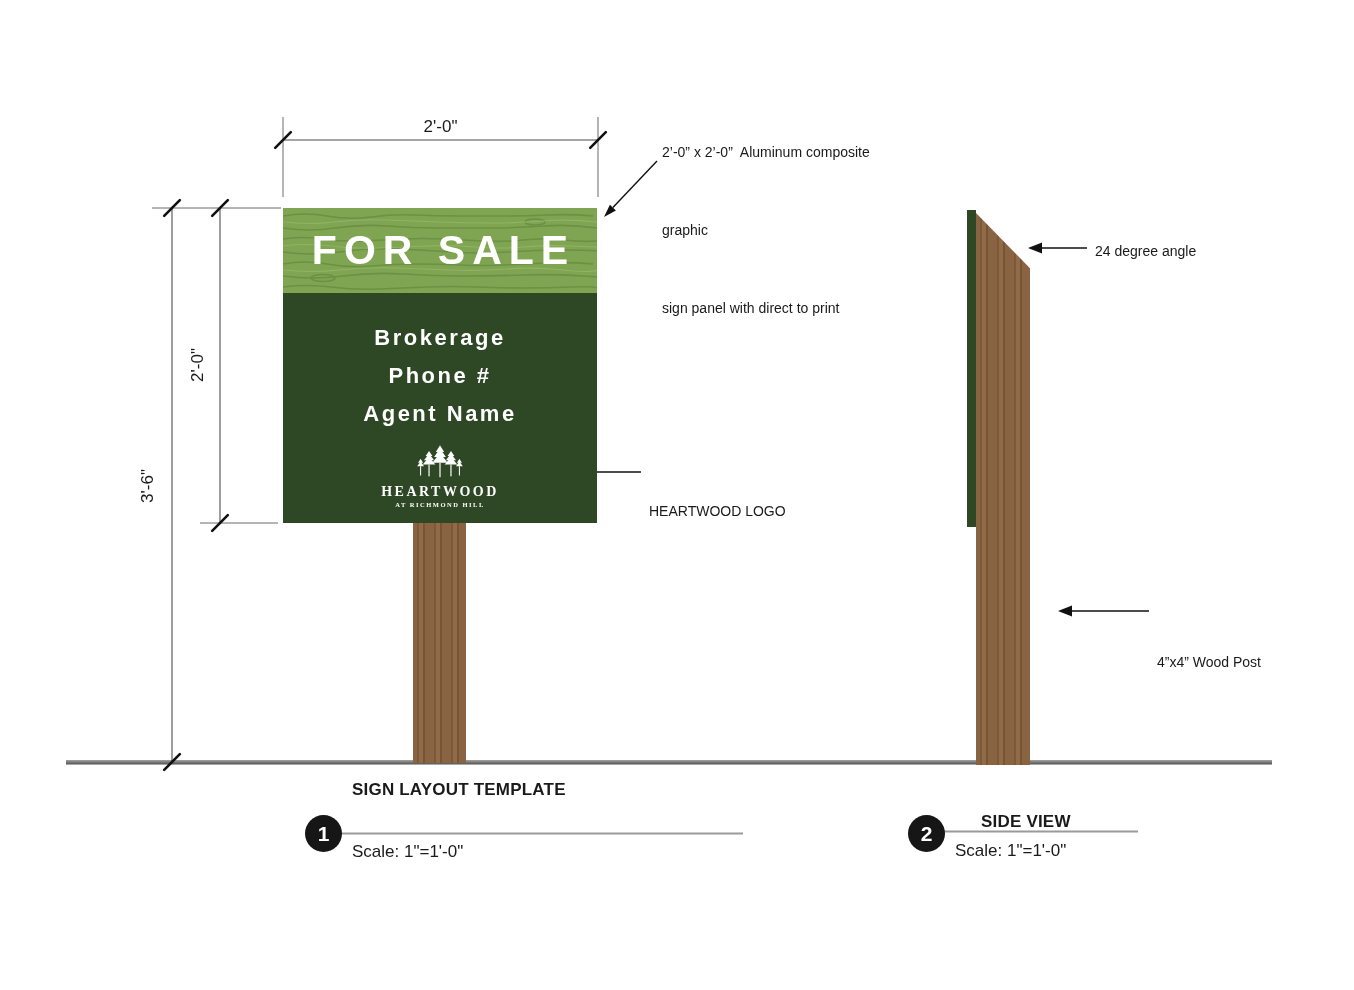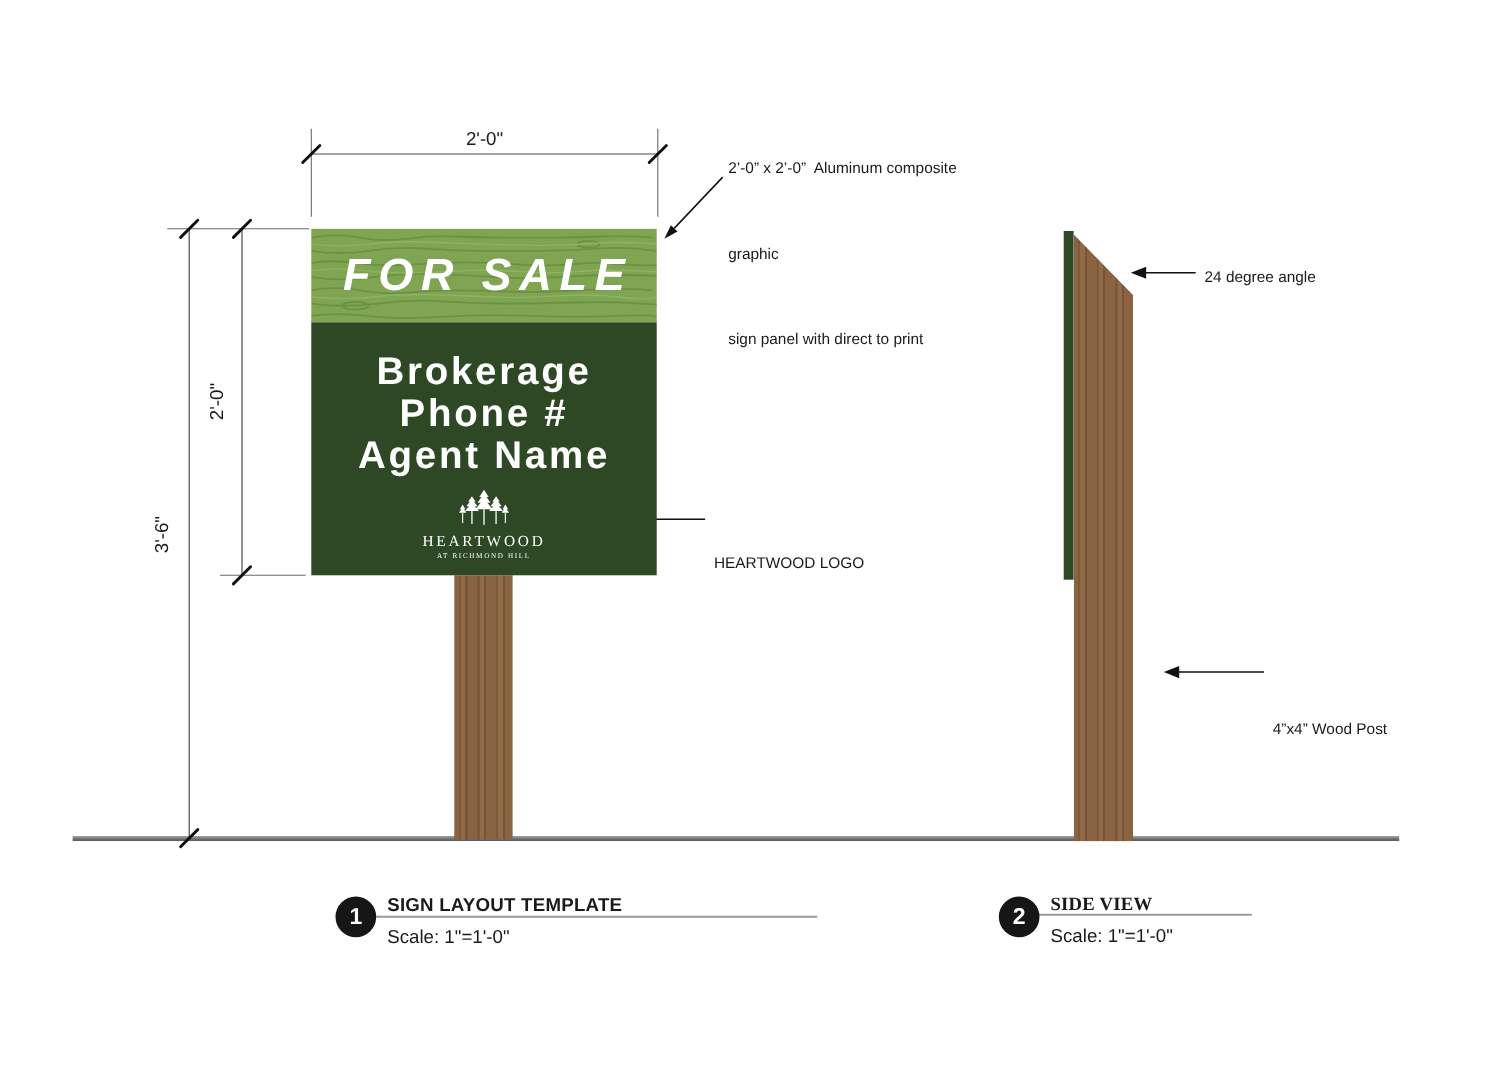--- a/index.html
+++ b/index.html
@@ -24,28 +24,28 @@
   .sign{left:283px;top:208px;width:314px;height:315px;}
   .sign-header{
     position:absolute;left:0;top:0;width:314px;height:85px;overflow:hidden;
     background:var(--header-green,#7fa452);
   }
   .sign-header .grain{position:absolute;left:0;top:0;}
   .headline{
     position:absolute;left:0;top:0;width:100%;height:100%;
     display:flex;align-items:center;justify-content:center;
     color:#fff;font-weight:bold;font-size:41px;letter-spacing:7px;
-    padding-left:7px;box-sizing:border-box;font-style:italic;
+    padding-left:7px;box-sizing:border-box;
   }
   .sign-body{
     position:absolute;left:0;top:85px;width:314px;height:230px;
     background:var(--body-green,#2e4826);color:#fff;text-align:center;
   }
-  .sign-body .lines{margin-top:26px;font-weight:bold;font-size:35px;line-height:38px;letter-spacing:2.5px;}
-  .logo{position:absolute;left:0;right:0;top:152px;text-align:center;}
+  .sign-body .lines{margin-top:26px;font-weight:bold;font-size:22px;line-height:38px;letter-spacing:2.5px;}
+  .logo{position:absolute;left:0;right:0;top:152px;text-align:center;font-weight:bold;}
   .logo-name{font-family:"Liberation Serif",serif;font-size:14px;letter-spacing:2.5px;margin-top:1px;}
   .logo-tagline{font-family:"Liberation Serif",serif;font-size:6.5px;letter-spacing:1.5px;margin-top:1px;}
   
   .wood{
     background:
       repeating-linear-gradient(90deg,
         #8a6342 0px,#8a6342 4px,
         #7c5939 4px,#7c5939 6px,
         #916b48 6px,#916b48 10px,
         #775435 10px,#775435 12px,
@@ -189,22 +189,22 @@
 
   <div class="abs note" style="left:649px;top:462px;margin-top:36px;">HEARTWOOD LOGO</div>
 
   <div class="abs note" style="left:1095px;top:238px;">24 degree angle</div>
 
   <div class="abs note" style="left:1157px;top:601px;margin-top:48px;">4”x4” Wood Post</div>
 
   <div class="abs callout-circle" style="left:305px;top:815px;">
     <span>1</span>
   </div>
-  <div class="abs callout-title" style="left:352px;top:813px;">SIGN LAYOUT TEMPLATE</div>
+  <div class="abs callout-title" style="left:352px;top:780px;">SIGN LAYOUT TEMPLATE</div>
   <div class="abs callout-scale" style="left:352px;top:842px;">Scale: 1"=1'-0"</div>
 
   <div class="abs callout-circle" style="left:908px;top:815px;">
     <span>2</span>
   </div>
-  <div class="abs callout-title" style="left:955px;top:812px;font-family:Liberation Serif, serif;">SIDE VIEW</div>
+  <div class="abs callout-title" style="left:981px;top:812px;">SIDE VIEW</div>
   <div class="abs callout-scale" style="left:955px;top:841px;">Scale: 1"=1'-0"</div>
 
 </div>
 
 </body></html>

